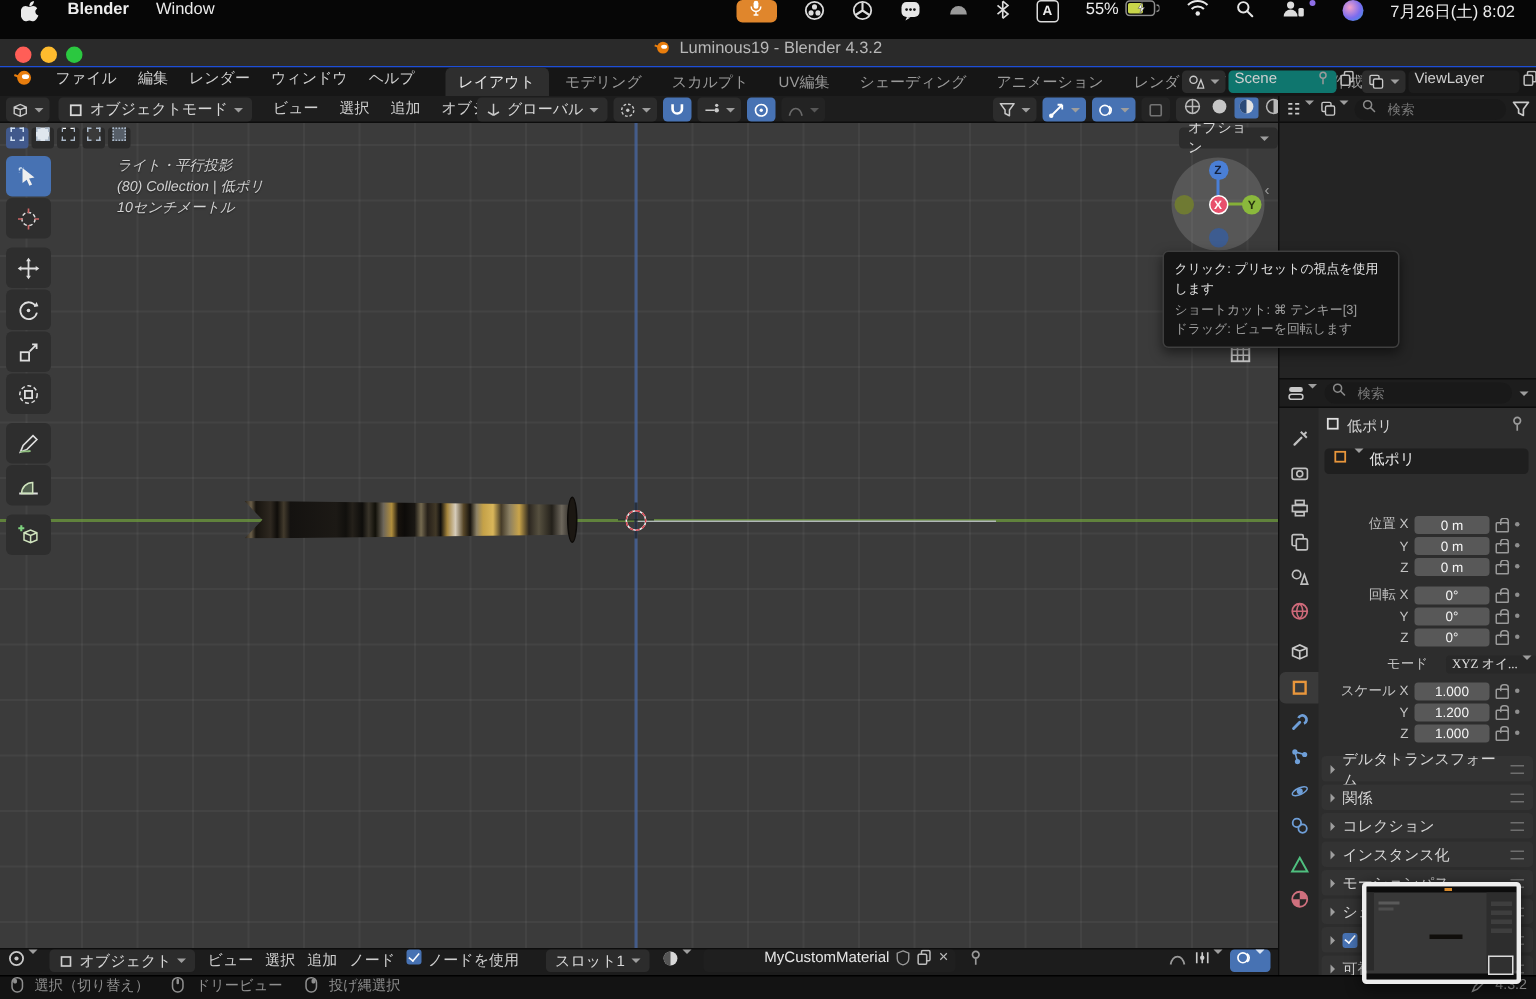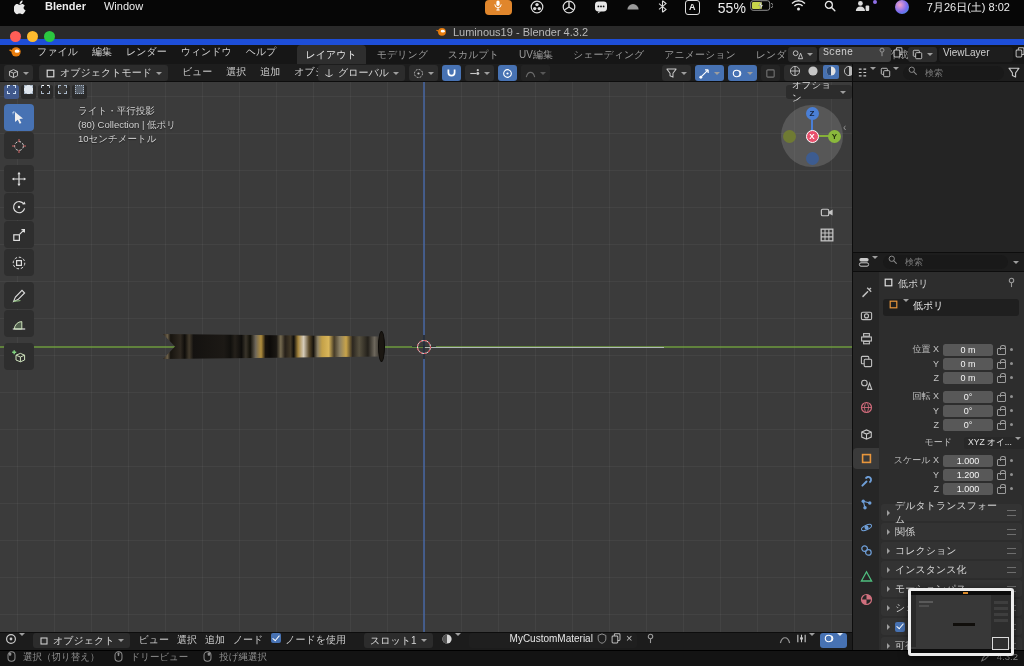--- a/index.html
+++ b/index.html
@@ -166,21 +166,21 @@
           <path d="M1.4 9.6 a5.6 5.6 0 0 1 11.2 0 Z" fill="#9a9a9a"></path>
         </svg>
   </span>
   <span style="display:inline-flex;">
     <svg class="ic" width="9" height="13" viewBox="0 0 9 13">
           <path d="M4.5 0.8 L8 3.6 L1 9.4 M4.5 12.2 L8 9.4 L1 3.6 M4.5 0.8 V12.2" fill="none" stroke="#dcdcdc" stroke-width="1.1"></path>
         </svg>
   </span>
   <span style="border:1.3px solid #dcdcdc;border-radius:3px;width:13px;height:13px;line-height:13px;text-align:center;font-size:9px;font-weight:bold;">A</span>
   <span class="fx" style="gap:4px;">
-    <span style="font-size:14px;">55%</span>
+    <span style="font-size:11px;">55%</span>
     <svg class="ic" width="23" height="11" viewBox="0 0 23 11">
           <rect x="0.7" y="0.7" width="19" height="9.6" rx="2.4" fill="none" stroke="#8f8f8f" stroke-width="1"></rect>
           <rect x="2" y="2" width="10" height="7" rx="1.2" fill="#c9d64a"></rect>
           <path d="M21 3.4 a2 2 0 0 1 0 4.2" fill="none" stroke="#8f8f8f" stroke-width="1"></path>
           <path d="M11.4 1.6 L8.8 5.6 H10.8 L9.8 9.4 L13 5 H11Z" fill="#fff" stroke="#555" stroke-width="0.4"></path>
         </svg>
   </span>
   <span style="display:inline-flex;">
     <svg class="ic" width="15" height="11" viewBox="0 0 15 11">
           <path d="M1 3.4 a9.2 9.2 0 0 1 13 0" fill="none" stroke="#e6e6e6" stroke-width="1.4"></path>
@@ -198,21 +198,21 @@
           <circle cx="5.4" cy="3.4" r="2.4" fill="#dcdcdc"></circle>
           <path d="M0.8 11 a4.6 4.6 0 0 1 9.2 0 Z" fill="#dcdcdc"></path>
           <rect x="10.6" y="5.4" width="3.6" height="5.6" rx="1" fill="#dcdcdc"></rect>
         </svg>
     <span style="width:4px;height:4px;border-radius:50%;background:#8f6fe8;"></span>
   </span>
   <span style="width:14px;height:14px;border-radius:50%;background:radial-gradient(circle at 35% 35%, #f2a0c8, #7a6cf0 55%, #2c9ad6);"></span>
   <span style="font-size:11px;">7月26日(土) 8:02</span>
 </div>
 
-<div class="ab" style="left:0;top:26px;width:1024px;height:19px;background:#2a2a2a;border-bottom:6px solid #1d4ed8;box-sizing:border-box;">
+<div class="ab" style="left:0;top:26px;width:1024px;height:19px;background:#2a2a2a;border-bottom:1px solid #1d4ed8;box-sizing:border-box;">
   <span class="ab" style="left:10px;top:4.5px;width:11px;height:11px;border-radius:50%;background:#ff5e57;"></span>
   <span class="ab" style="left:27px;top:4.5px;width:11px;height:11px;border-radius:50%;background:#febb2e;"></span>
   <span class="ab" style="left:44px;top:4.5px;width:11px;height:11px;border-radius:50%;background:#2bc840;"></span>
   <span class="ab fx" style="left:0;top:0;width:100%;height:100%;justify-content:center;gap:6px;">
     <svg class="ic" width="11" height="11" viewBox="0 0 14 14">
           <circle cx="7.6" cy="7.4" r="5" fill="#e87d0d"></circle>
           <ellipse cx="8.6" cy="6.6" rx="2.6" ry="1.7" fill="#fff"></ellipse>
           <path d="M0.6 5.4 L6 7.6" stroke="#e87d0d" stroke-width="1.6"></path>
         </svg>
     <span style="color:#b8b8b8;font-size:11px;">Luminous19 - Blender 4.3.2</span>
@@ -243,21 +243,21 @@
   </span>
 </div>
 <div class="ab fx" style="left:788px;top:47px;height:15px;gap:2px;">
   <span class="vbtn" style="height:15px;padding:0 4px;">
     <svg class="ic" width="11" height="11" viewBox="0 0 12 12" color="#c9c9c9">
           <circle cx="4" cy="4.6" r="2.6" fill="none" stroke="currentColor"></circle>
           <path d="M7 10.6 L9.4 4.6 L11.6 10.6Z" fill="none" stroke="currentColor"></path>
         </svg>
     <span class="cd"></span>
   </span>
-  <span class="fx" style="background:#404040;border-radius:3px;height:15px;width:64px;padding:0 4px;gap:3px;font-family:Liberation Mono, monospace;">
+  <span class="fx" style="background:#0f766e;border-radius:3px;height:15px;width:64px;padding:0 4px;gap:3px;">
     <span style="color:#cfcfcf;flex:1;">Scene</span>
     <svg class="ic" width="10" height="10" viewBox="0 0 12 12" color="#9a9a9a">
           <use href="#s-pin"></use>
         </svg>
   </span>
   <svg class="ic" width="11" height="11" viewBox="0 0 12 12" color="#bdbdbd">
         <use href="#s-copy"></use>
       </svg>
   <span style="color:#5f5f5f;font-size:11px;">×</span>
 </div>
@@ -483,21 +483,21 @@
           </svg>
         </span>
     <span class="tool" style="margin-top:5px;">
           <svg class="ic" width="16" height="16" viewBox="0 0 16 16">
             <path d="M5 6.2 L9.4 4.4 L13.6 6.2 V11 L9.4 12.8 L5 11 Z M5 6.2 L9.4 8 L13.6 6.2 M9.4 8 V12.8" stroke="#cfe3bd" fill="none" stroke-width="1"></path>
             <path d="M3.2 1.2 V5.2 M1.2 3.2 H5.2" stroke="#7fd37f" stroke-width="1.4"></path>
           </svg>
         </span>
   </div>
 
-  <div class="ab" style="left:78px;top:22px;font-size:9.5px;color:#d2d2d2;line-height:14px;text-shadow:0 1px 1px rgba(0,0,0,.5);">
+  <div class="ab" style="left:78px;top:22px;font-size:9.5px;color:#d2d2d2;line-height:14px;text-shadow:0 1px 1px rgba(0,0,0,.5);font-style:italic;">
     <div>ライト・平行投影</div>
     <div>(80) Collection | 低ポリ</div>
     <div>10センチメートル</div>
   </div>
 
   <span class="vbtn ab" style="left:786px;top:3px;height:14px;">
     <span style="font-size:9.5px;">オプション</span>
     <span class="cd"></span>
   </span>
 
@@ -519,20 +519,25 @@
       </span>
   <span class="ab" style="left:820px;top:146px;color:#c5c5c5;">
         <svg class="ic" width="14" height="14" viewBox="0 0 12 12">
           <use href="#s-grid"></use>
         </svg>
       </span>
 
   <span class="ab" style="left:843px;top:40px;color:#9a9a9a;font-size:10px;">‹</span>
 </div>
 
+<div class="ab" style="left:775px;top:167px;width:158px;background:#151515;border:1px solid #3f3f3f;border-radius:4px;padding:5px 7px;box-sizing:border-box;z-index:80;font-size:8.6px;line-height:1.55;box-shadow:0 3px 8px rgba(0,0,0,.5);">
+  <div style="color:#e3e3e3;">クリック: プリセットの視点を使用します</div>
+  <div style="color:#9e9e9e;">ショートカット: ⌘ テンキー[3]</div>
+  <div style="color:#9e9e9e;">ドラッグ: ビューを回転します</div>
+</div>
 
 <div class="ab" style="left:852px;top:64px;width:172px;height:18px;background:#1d1d1d;border-bottom:1px solid #0d0d0d;border-left:1px solid #0d0d0d;box-sizing:border-box;display:flex;align-items:center;gap:4px;padding:0 4px;">
   <span class="fx" style="gap:2px;">
     <svg class="ic" width="11" height="11" viewBox="0 0 12 12" color="#c9c9c9">
           <path d="M2 2.4 H5 M2 6 H5 M2 9.6 H5 M7 2.4 H10 M7 6 H10 M7 9.6 H10" stroke="currentColor" stroke-width="1.3"></path>
         </svg>
     <span class="cd"></span>
   </span>
   <span class="fx" style="gap:2px;">
     <svg class="ic" width="11" height="11" viewBox="0 0 12 12" color="#c9c9c9">
@@ -716,21 +721,21 @@
         <span class="adot"></span>
       </div>
   <div class="prow" style="left:32px;top:146px;width:136px;">
         <span class="lbl">Z</span>
         <span class="field">0°</span>
         <span class="lock"></span>
         <span class="adot"></span>
       </div>
   <div class="prow" style="left:45px;top:164px;width:136px;gap:12px;">
     <span class="lbl">モード</span>
-    <span class="fx" style="background:#282828;border-radius:2.5px;height:12px;width:58px;padding:0 4px;gap:3px;">
+    <span class="fx" style="background:#282828;border-radius:2.5px;height:12px;width:58px;padding:0 4px;gap:3px;font-family:Liberation Serif, serif;">
       <span style="font-size:8.6px;color:#e0e0e0;flex:1;white-space:nowrap;overflow:hidden;">XYZ オイ...</span>
       <span class="cd"></span>
     </span>
     <span class="adot" style="margin-left:12px;"></span>
   </div>
   <div class="prow" style="left:32px;top:182px;width:136px;">
         <span class="lbl">スケール X</span>
         <span class="field">1.000</span>
         <span class="lock"></span>
         <span class="adot"></span>

